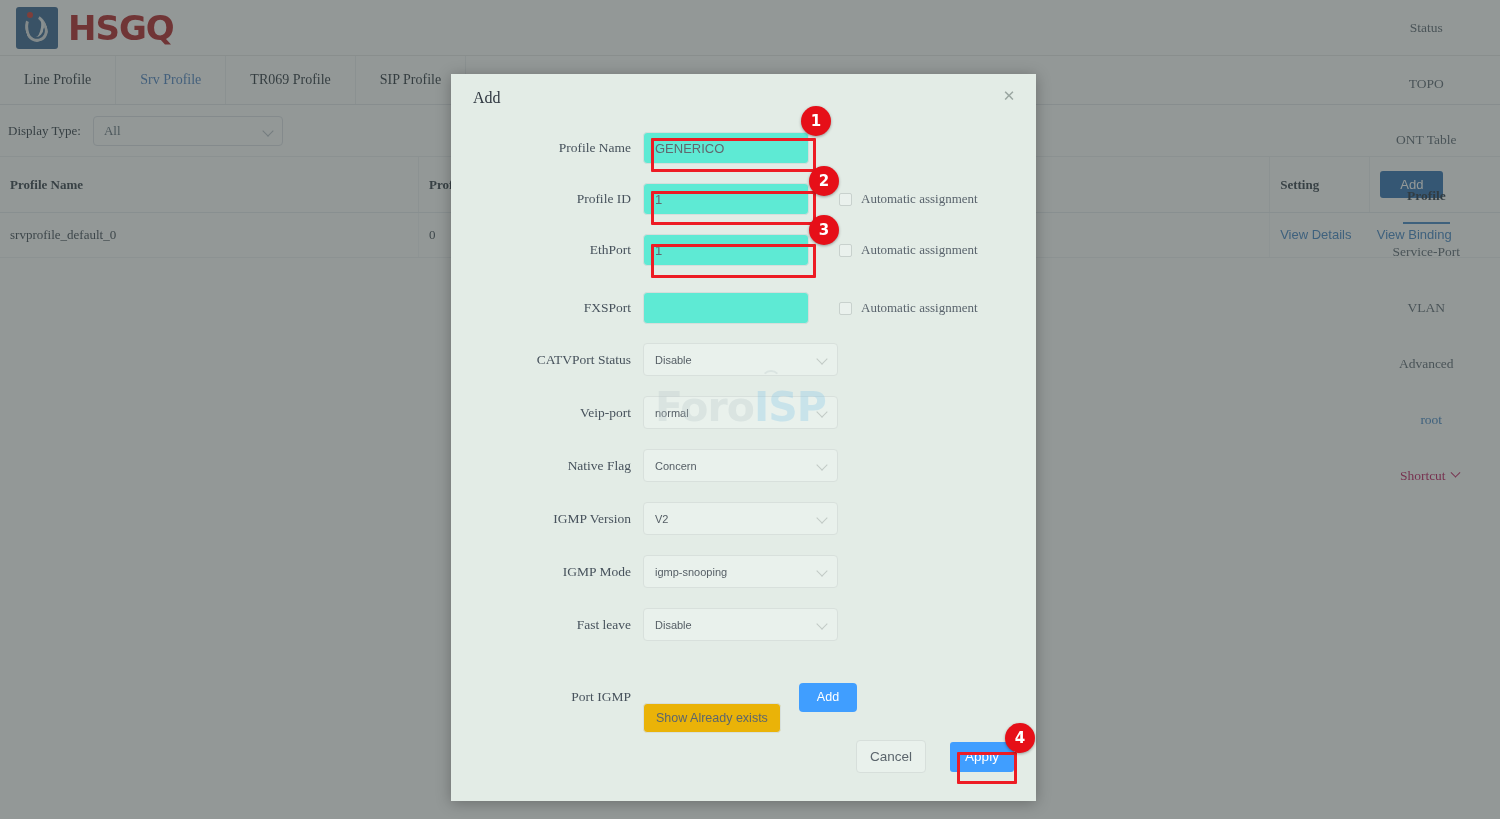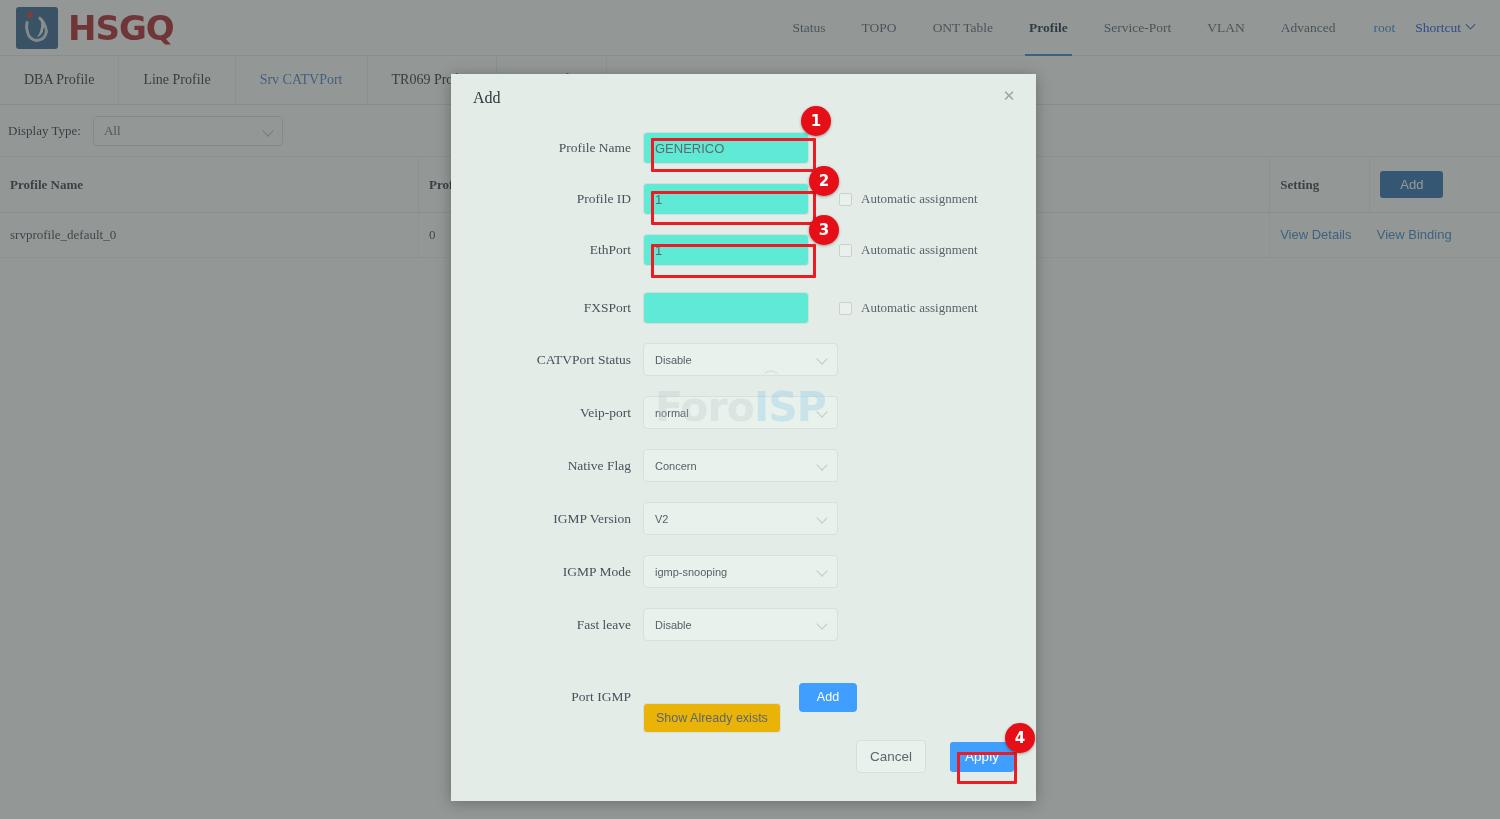--- a/index.html
+++ b/index.html
@@ -70,20 +70,21 @@
     font-size: 34px;
     letter-spacing: -1px;
     color: #b01f24;
   }
   .topnav {
     margin-left: auto;
     display: flex; align-items: center;
     height: 56px;
     padding-right: 22px;
     font-size: 13.5px;
+    flex-direction: column;
   }
   .topnav .navitem {
     padding: 0 18px;
     height: 56px;
     line-height: 56px;
     color: #5a6570;
     position: relative;
     white-space: nowrap;
   }
   .topnav .navitem.active {
@@ -97,21 +98,21 @@
     height: 2px;
     background: #3f82c4;
   }
   .topnav .user {
     padding: 0 10px 0 20px;
     color: #3f82c4;
     line-height: 56px;
   }
   .topnav .shortcut {
     padding: 0 4px 0 10px;
-    color: #1d4ed8;
+    color: #be185d;
     line-height: 56px;
     display: flex; align-items: center; gap: 6px;
   }
   .chev {
     display: inline-block;
     width: 7px; height: 7px;
     border-right: 1.4px solid currentColor;
     border-bottom: 1.4px solid currentColor;
     transform: rotate(45deg) translate(-2px,-2px);
   }
@@ -418,23 +419,22 @@
         <div class="navitem">Advanced</div>
         <div class="user">root</div>
         <div class="shortcut">
           <span>Shortcut</span>
           <span class="chev"></span>
         </div>
       </nav>
     </div>
 
     <div class="subtabs">
-      <div class="tab">DBA Profile</div>
       <div class="tab">Line Profile</div>
-      <div class="tab active">Srv CATVPort</div>
+      <div class="tab active">Srv Profile</div>
       <div class="tab">TR069 Profile</div>
       <div class="tab">SIP Profile</div>
     </div>
 
     <div class="filterbar">
       <span class="lab">Display Type:</span>
       <div class="select-box">
         <span>All</span>
         <span class="arr"></span>
       </div>

